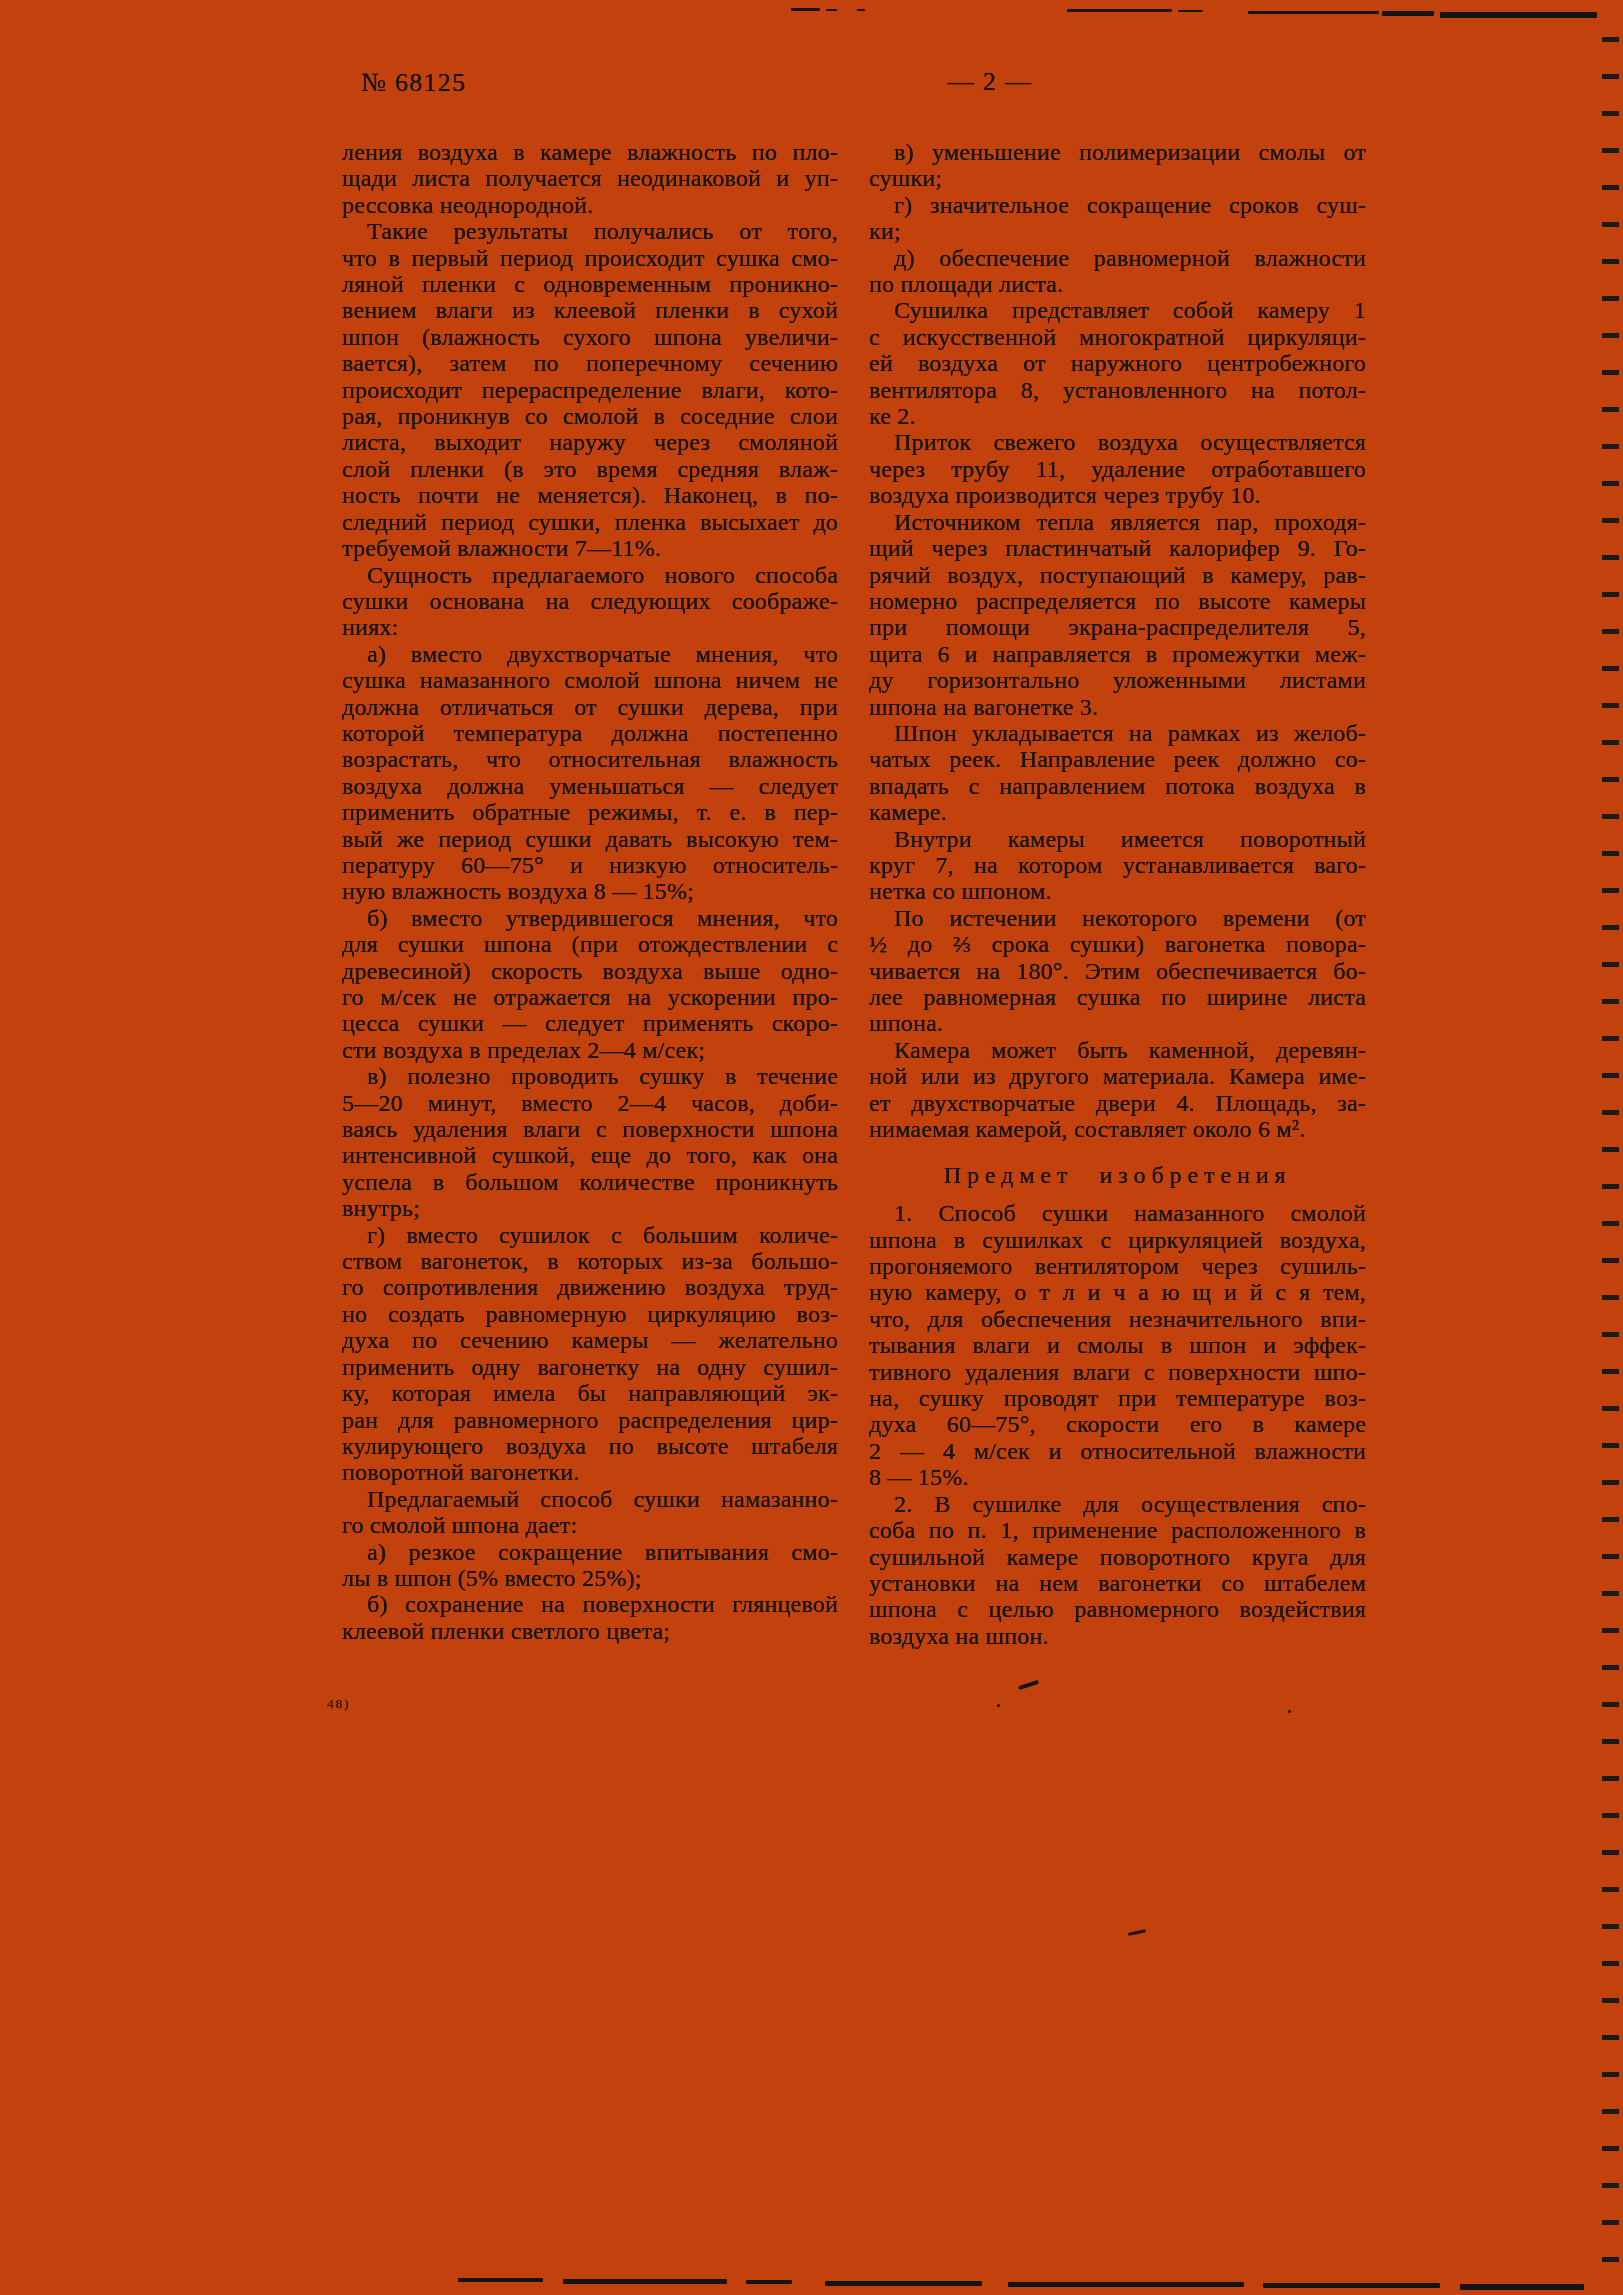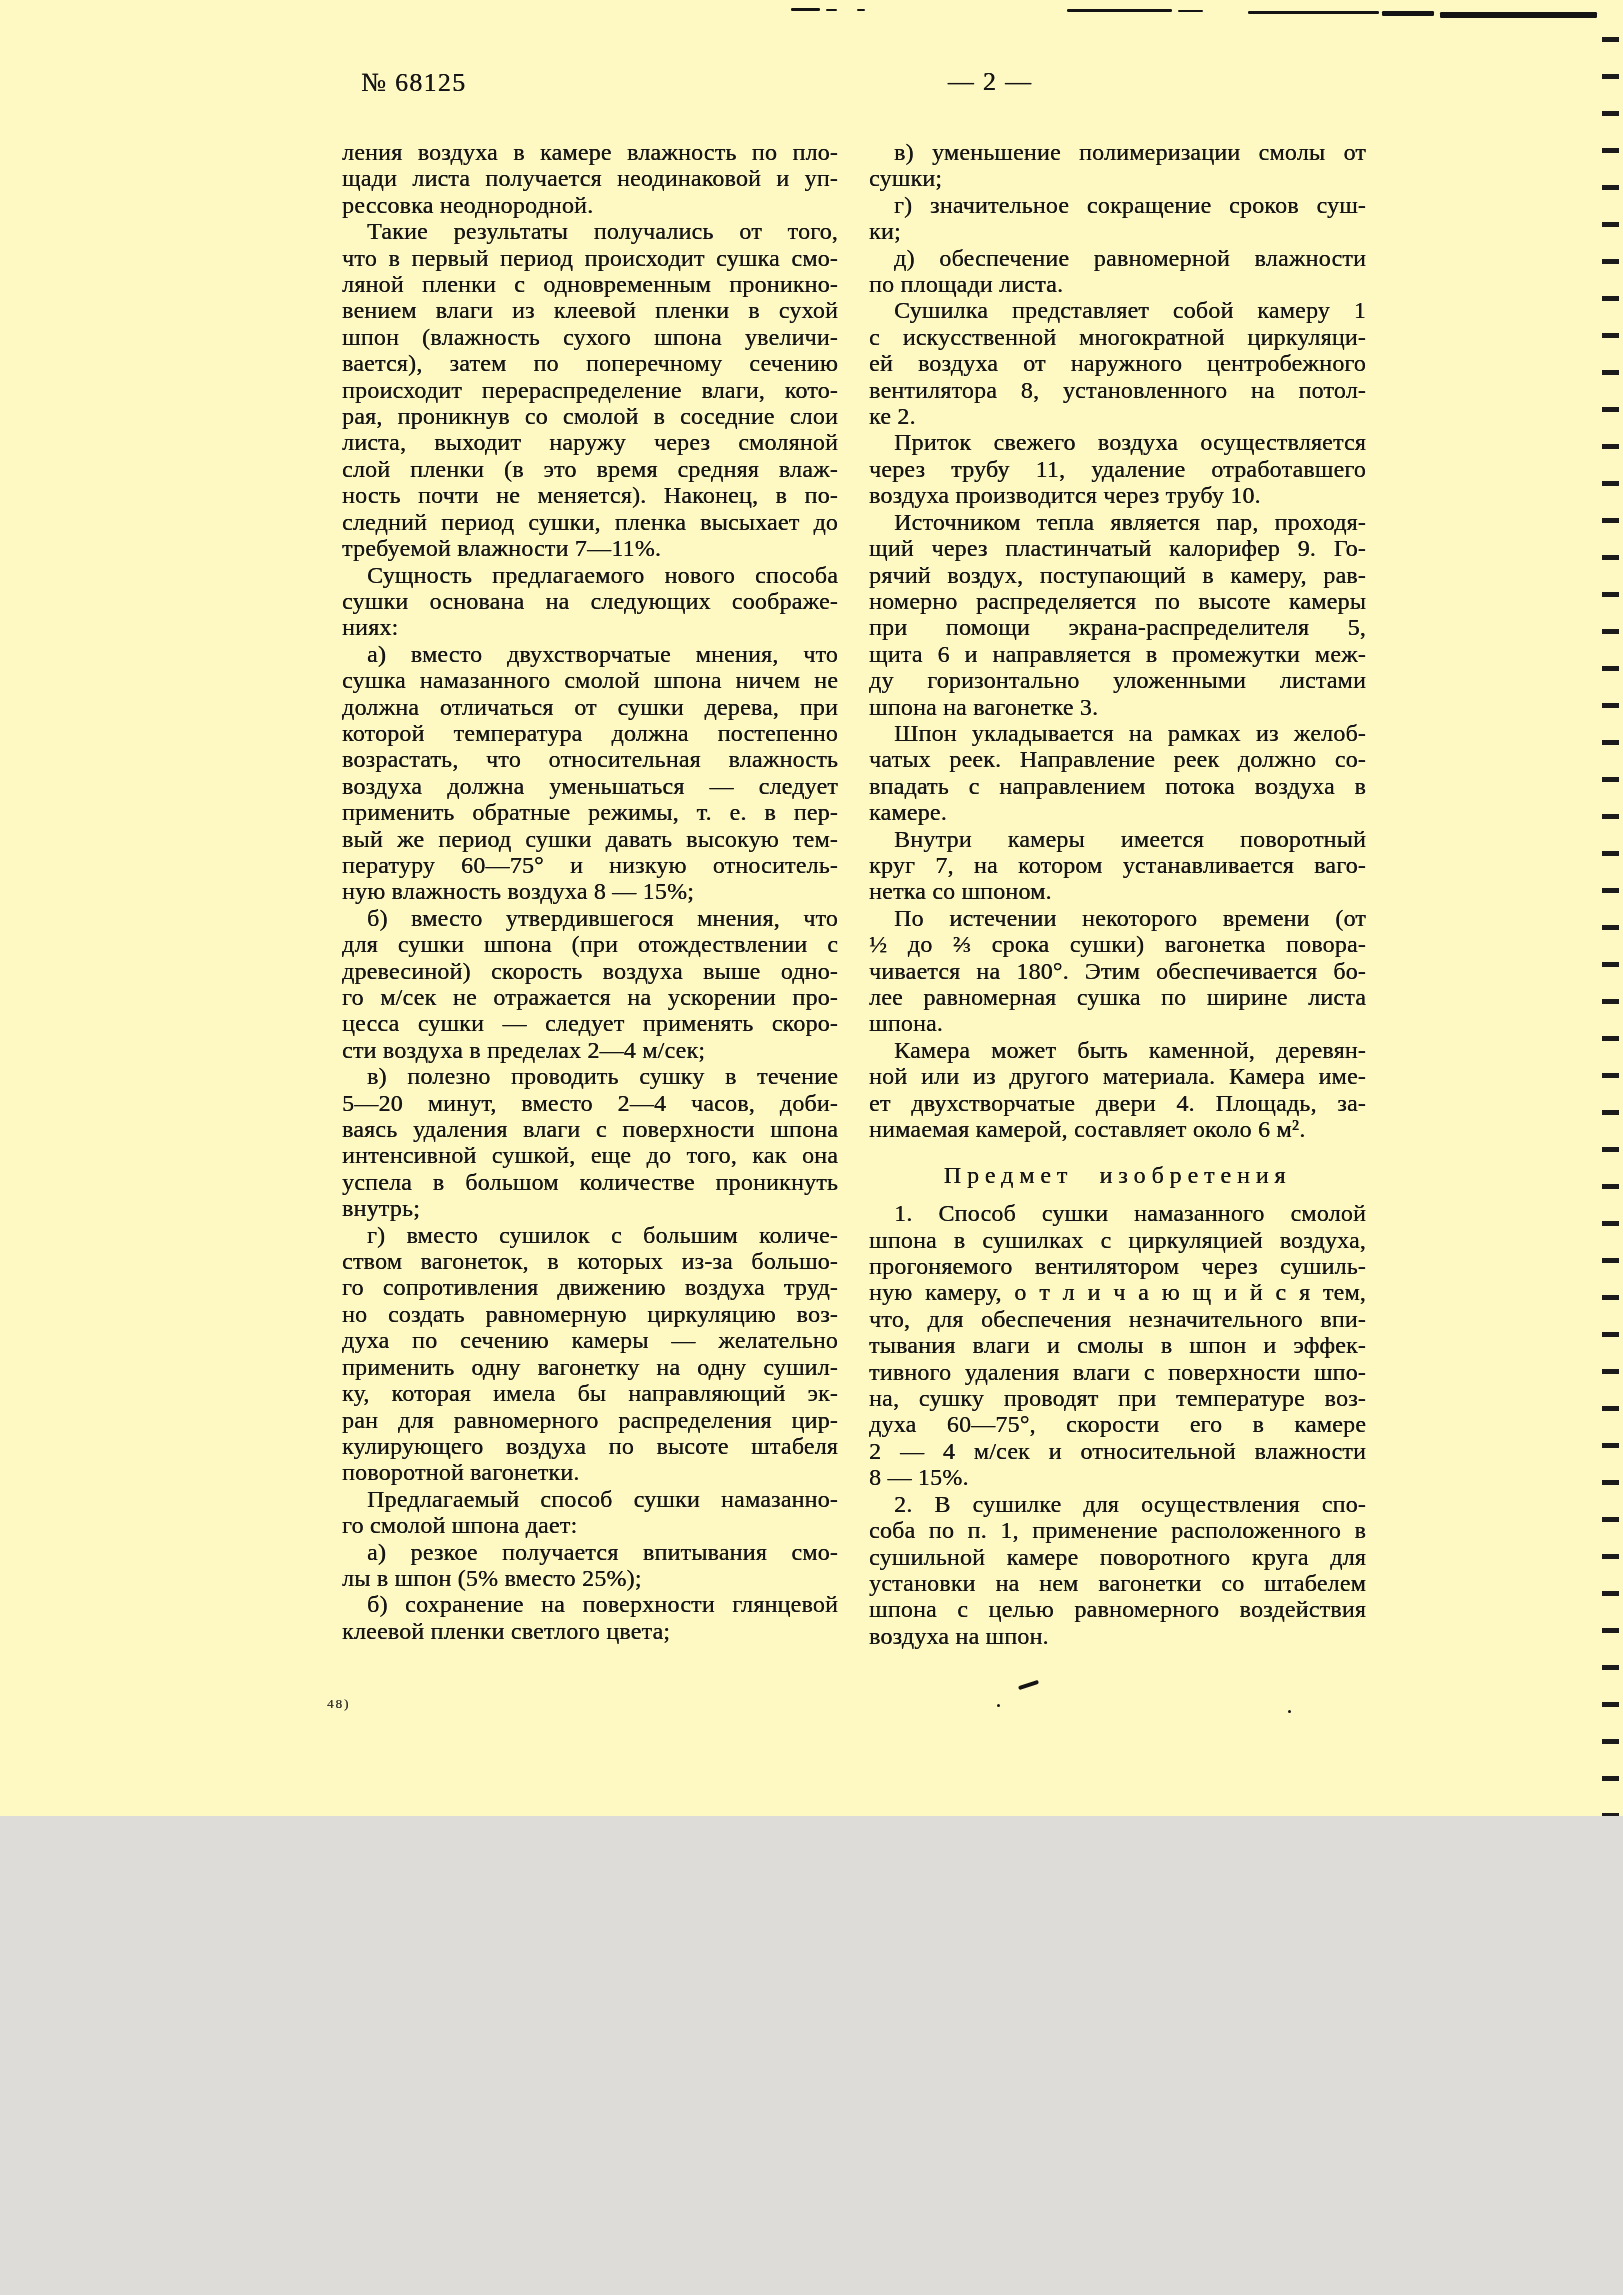--- a/index.html
+++ b/index.html
@@ -1,19 +1,19 @@
 <!DOCTYPE html>
 <html style="font-size:10.5px"><head>
 <meta charset="utf-8">
 <style>
   html,body{margin:0;padding:0;background:#dddcd8;}
   .page{
     position:relative;
-    width:1623px;height:1816px;
-    background:#fef9c3;
+    width:1623px;height:2295px;
+    background:#c2410c;
     color:#161616;
     font-family:"Liberation Serif","DejaVu Serif",serif;
     overflow:hidden;
     text-shadow:0.3px 0 0 currentColor;
   }
   .hdr{position:absolute;font-size:26px;letter-spacing:1.3px;white-space:nowrap;}
   #hdr-num{left:361px;top:68px;}
   #hdr-page{left:928px;top:67px;width:124px;text-align:center;}
   .col{position:absolute;font-size:24px;line-height:26.4px;letter-spacing:0.2px;}
   #col-left{left:342px;top:139px;width:496px;}
@@ -93,21 +93,21 @@
       <div class="line">го сопротивления движению воздуха труд-</div>
       <div class="line">но создать равномерную циркуляцию воз-</div>
       <div class="line">духа по сечению камеры — желательно</div>
       <div class="line">применить одну вагонетку на одну сушил-</div>
       <div class="line">ку, которая имела бы направляющий эк-</div>
       <div class="line">ран для равномерного распределения цир-</div>
       <div class="line">кулирующего воздуха по высоте штабеля</div>
       <div class="line end">поворотной вагонетки.</div>
       <div class="line ind">Предлагаемый способ сушки намазанно-</div>
       <div class="line end">го смолой шпона дает:</div>
-      <div class="line ind">а) резкое получается впитывания смо-</div>
+      <div class="line ind">а) резкое сокращение впитывания смо-</div>
       <div class="line end">лы в шпон (5% вместо 25%);</div>
       <div class="line ind">б) сохранение на поверхности глянцевой</div>
       <div class="line end">клеевой пленки светлого цвета;</div>
     </div>
   <div class="col" id="col-right">
       <div class="line ind">в) уменьшение полимеризации смолы от</div>
       <div class="line end">сушки;</div>
       <div class="line ind">г) значительное сокращение сроков суш-</div>
       <div class="line end">ки;</div>
       <div class="line ind">д) обеспечение равномерной влажности</div>

